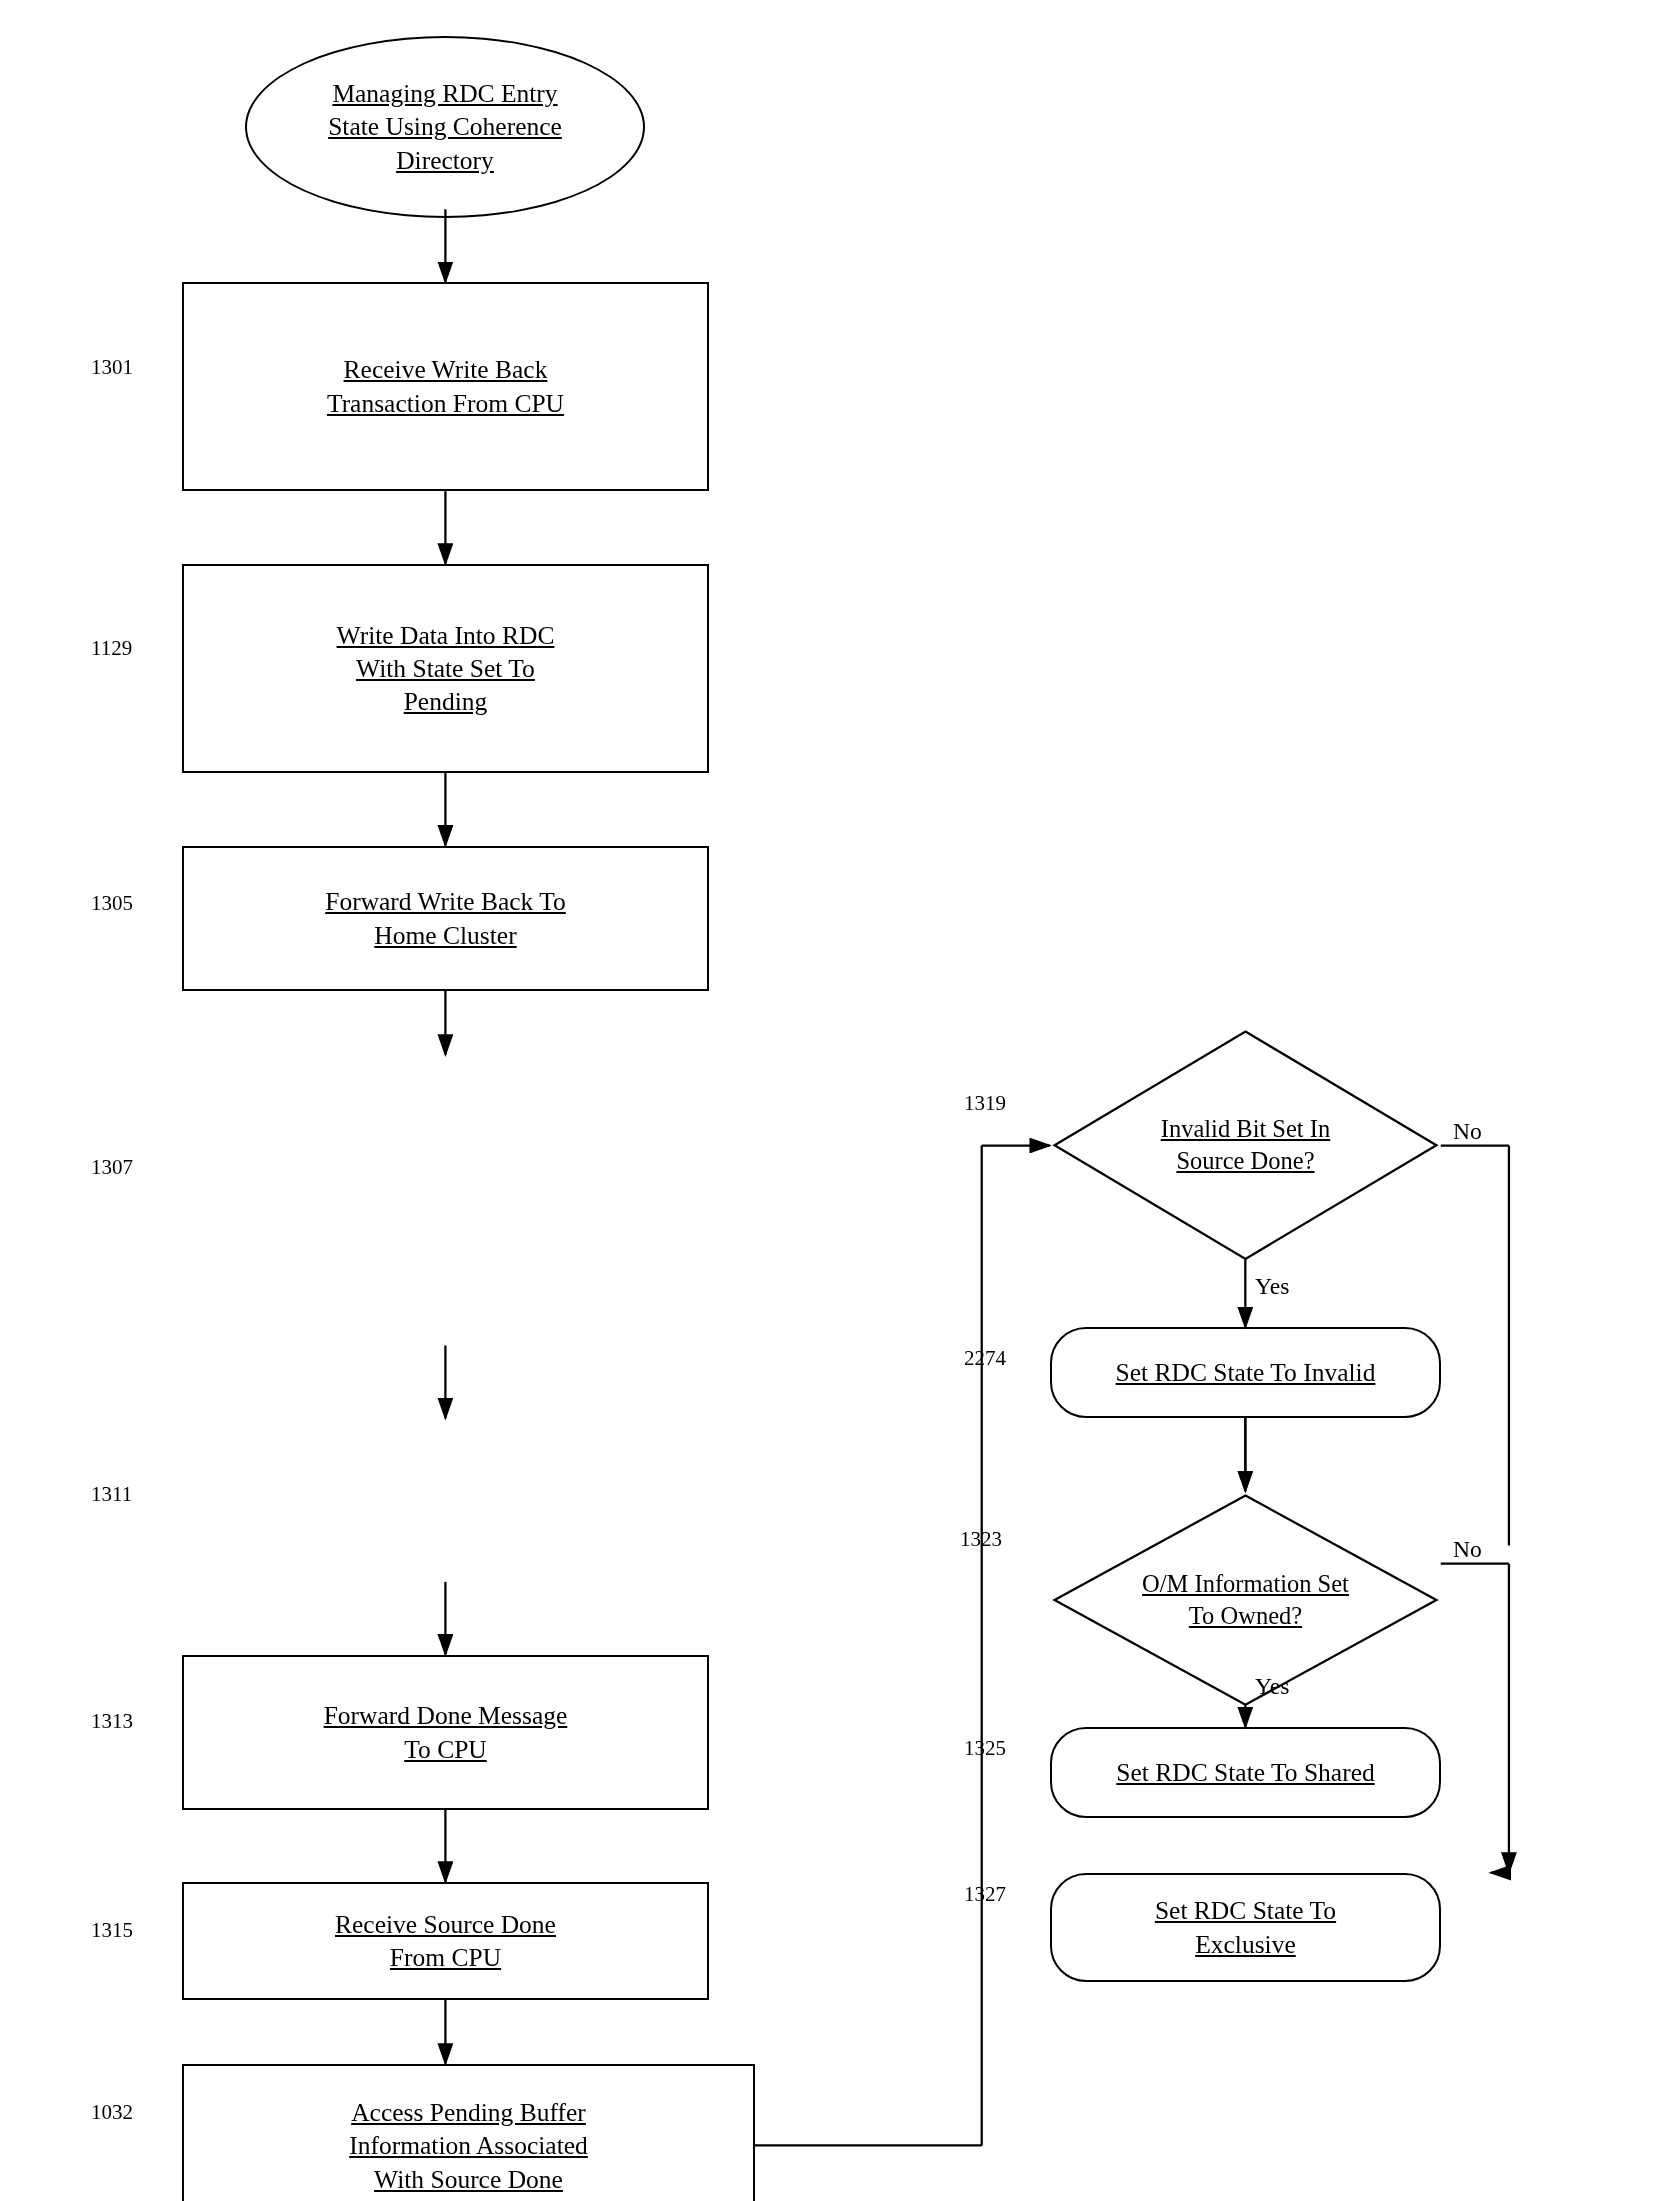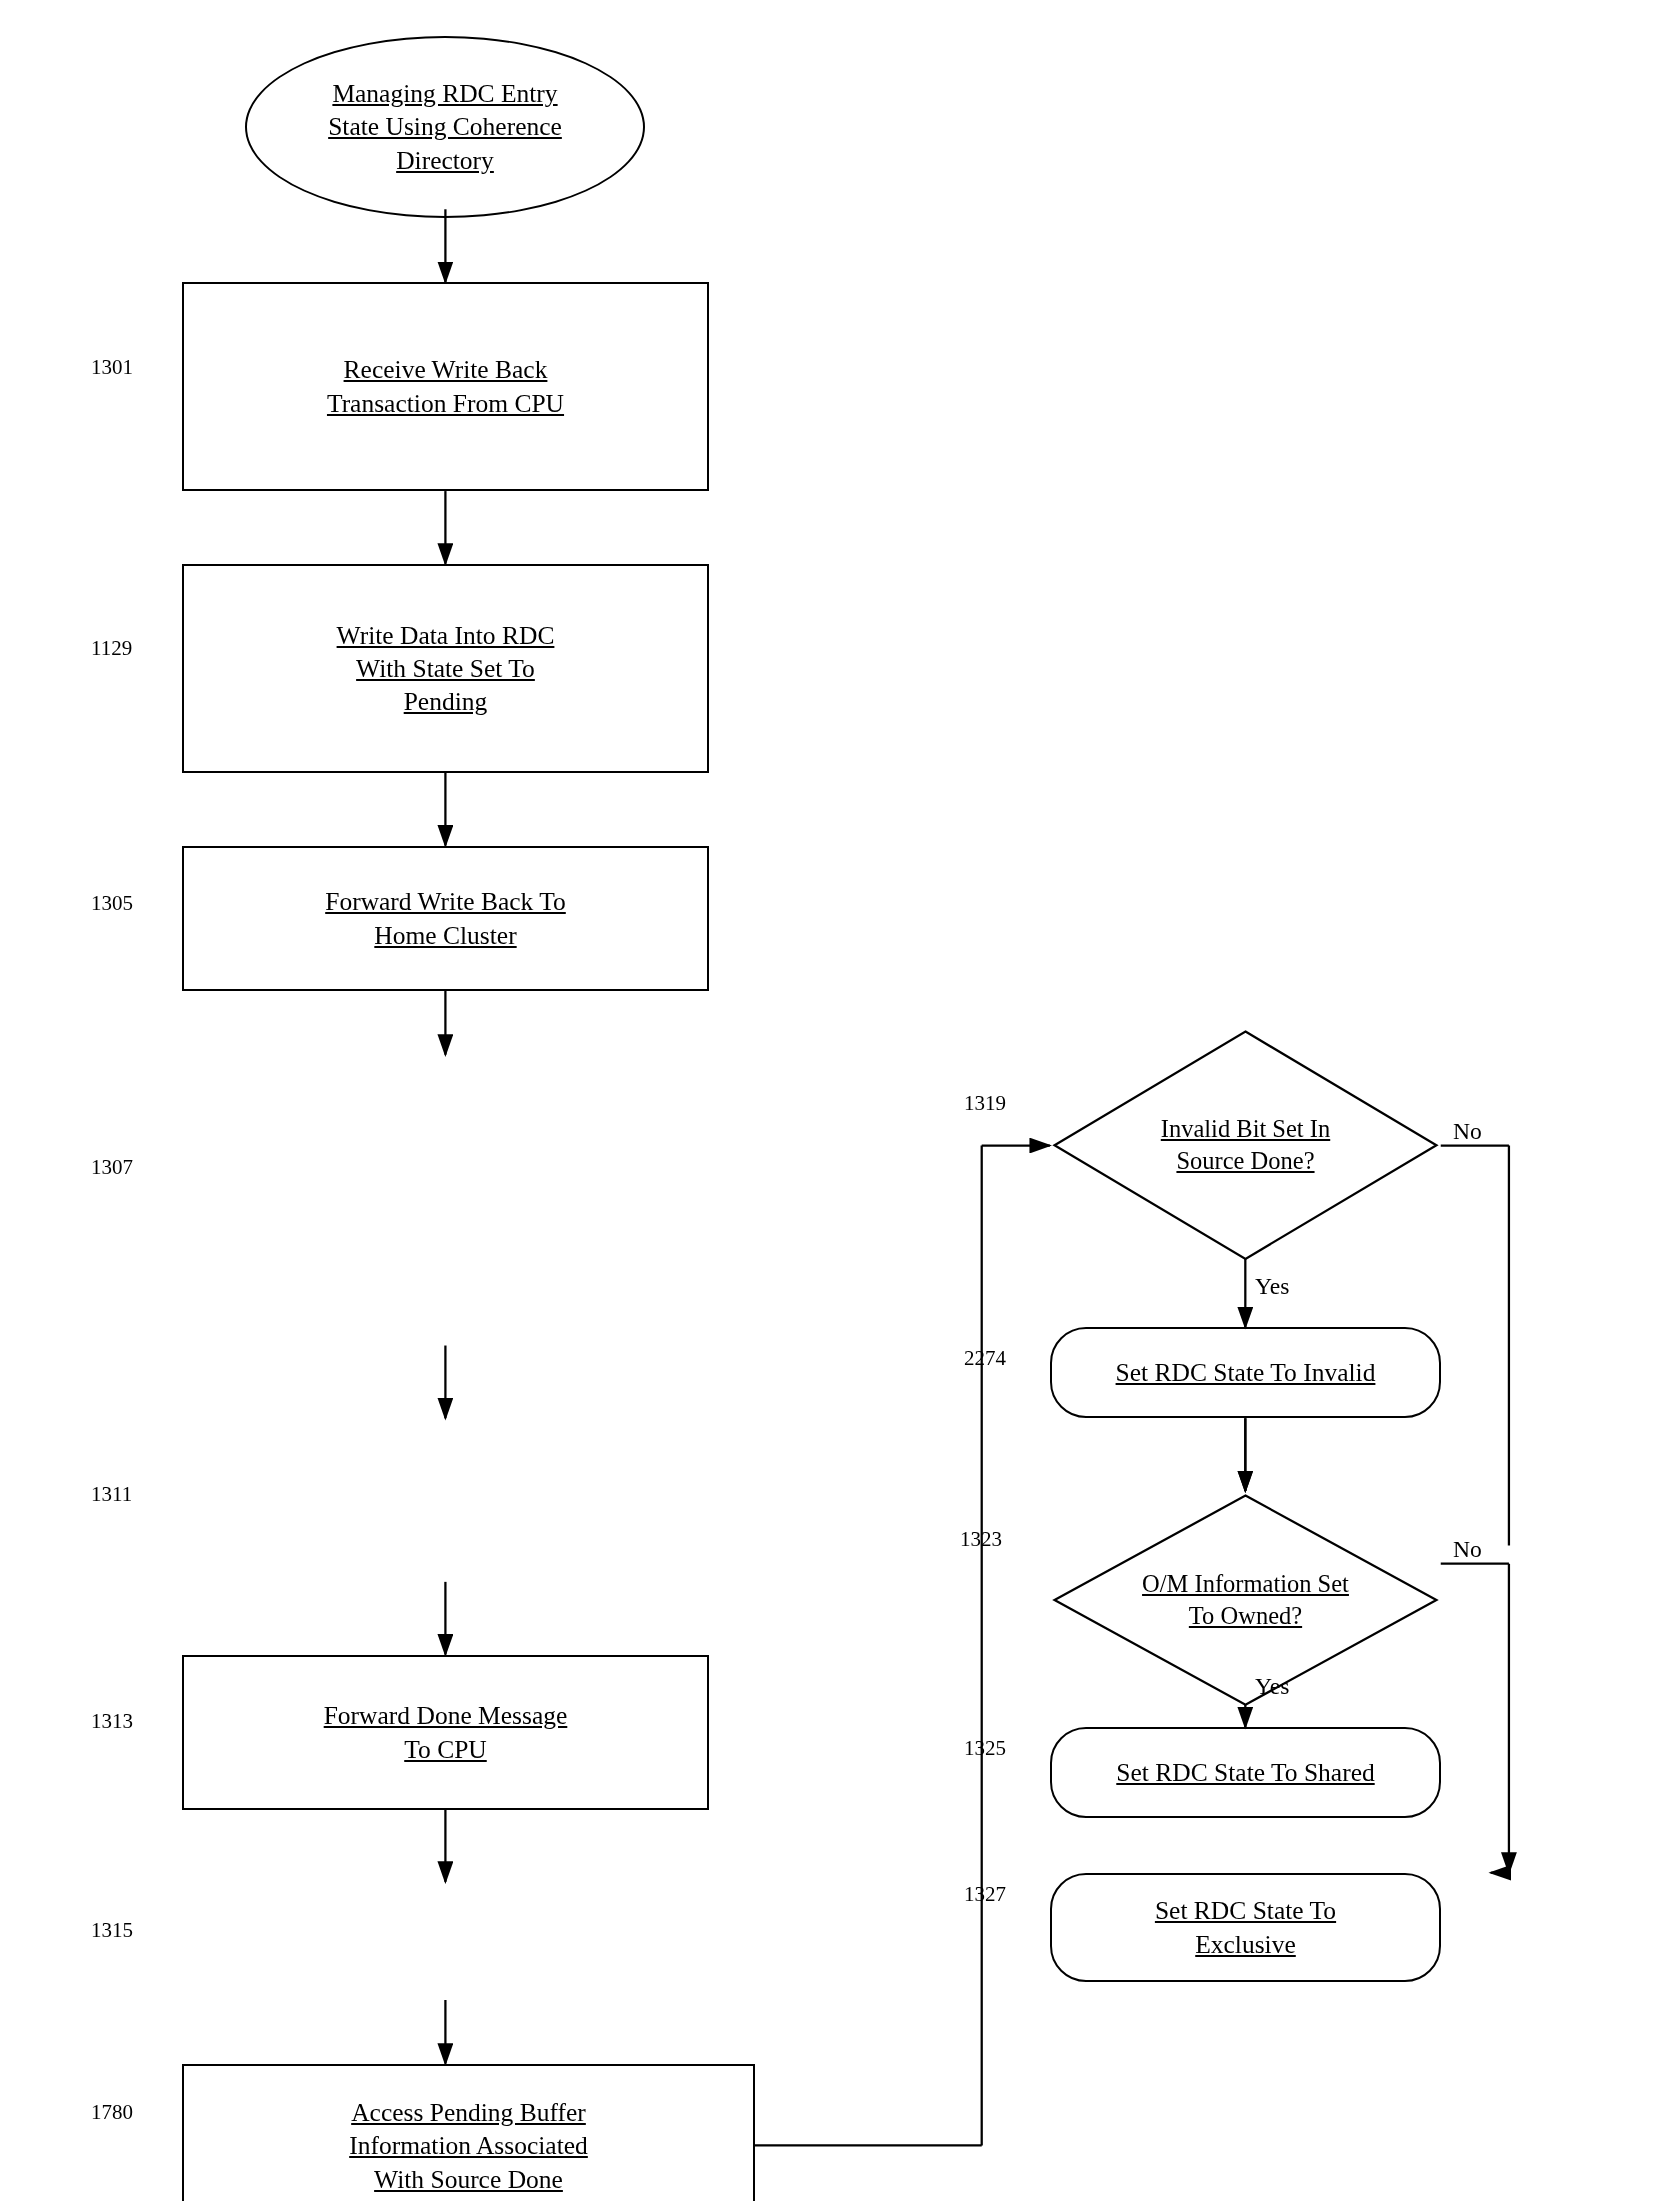--- a/index.html
+++ b/index.html
@@ -166,22 +166,25 @@
 
 
   <div class="step-num" style="left:91px; top:1709px;">1313</div>
 
   <div class="shape rectangle" style="left:182px; top:1655px; width:527px; height:155px;">
     <span>Forward Done Message<br>To CPU</span>
   </div>
 
   <div class="step-num" style="left:91px; top:1918px;">1315</div>
 
-
-  <div class="step-num" style="left:91px; top:2100px;">1780</div>
+  <div class="shape rectangle" style="left:182px; top:1882px; width:527px; height:118px;">
+    <span>Receive Source Done<br>From CPU</span>
+  </div>
+
+  <div class="step-num" style="left:91px; top:2100px;">1032</div>
 
   <div class="shape rectangle" style="left:182px; top:2064px; width:573px; height:164px;">
     <span>Access Pending Buffer<br>Information Associated<br>With Source Done</span>
   </div>
 
   <div class="step-num" style="left:964px; top:1091px;">1319</div>
 
   <div class="shape diamond" style="left:1050px; top:1027px; width:391px; height:236px;">
     <div class="diamond-inner">
       <svg class="diamond-shape" viewBox="0 0 430 260" xmlns="http://www.w3.org/2000/svg">

